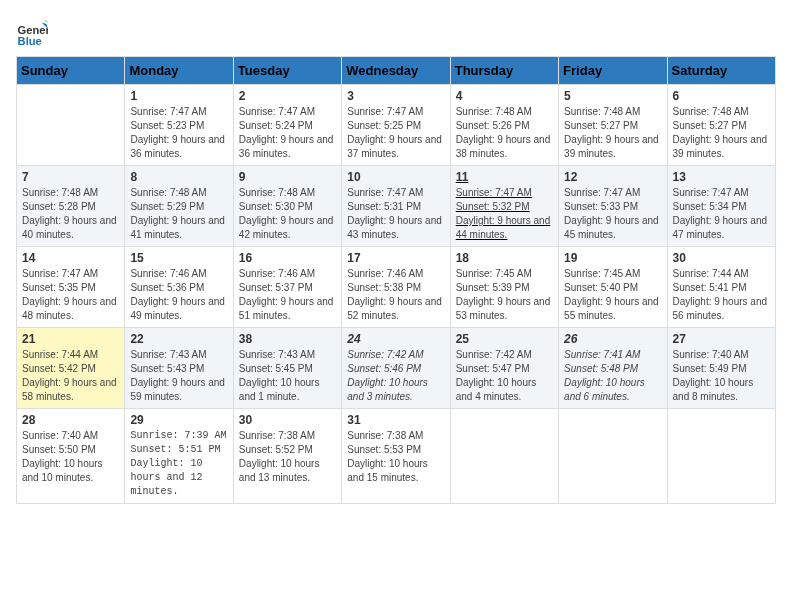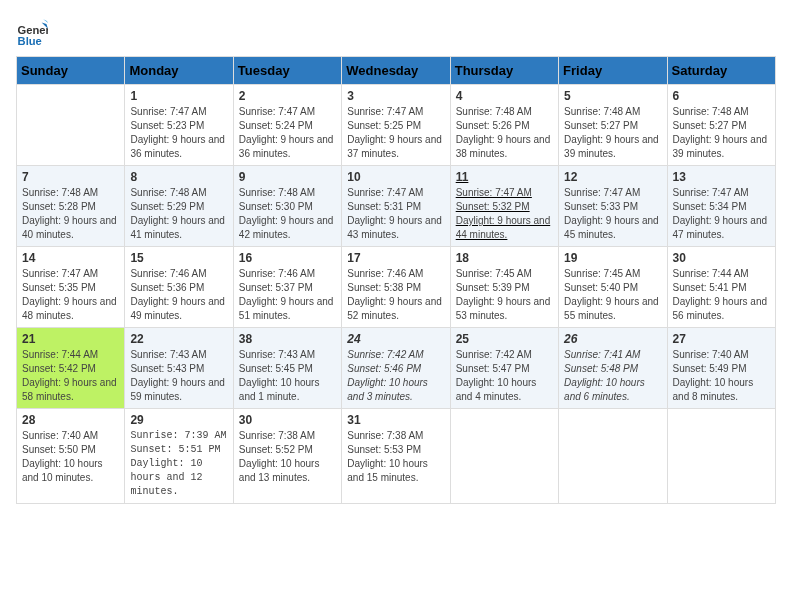--- a/index.html
+++ b/index.html
@@ -234,21 +234,21 @@
 Daylight: 9 hours and 55 minutes.</div>
         </td>
         <td>
           <span class="day-number">30</span>
           <div class="day-info" style="white-space: pre-line;">Sunrise: 7:44 AM
 Sunset: 5:41 PM
 Daylight: 9 hours and 56 minutes.</div>
         </td>
       </tr>
       <tr>
-        <td style="background-color: #bef264; margin-left: 41px;">
+        <td style="background-color: #fef9c3; margin-left: 41px;">
           <span class="day-number">21</span>
           <div class="day-info" style="white-space: pre-line;">Sunrise: 7:44 AM
 Sunset: 5:42 PM
 Daylight: 9 hours and 58 minutes.</div>
         </td>
         <td style="background-color: rgb(240, 245, 250);">
           <span class="day-number">22</span>
           <div class="day-info" style="white-space: pre-line;">Sunrise: 7:43 AM
 Sunset: 5:43 PM
 Daylight: 9 hours and 59 minutes.</div>

